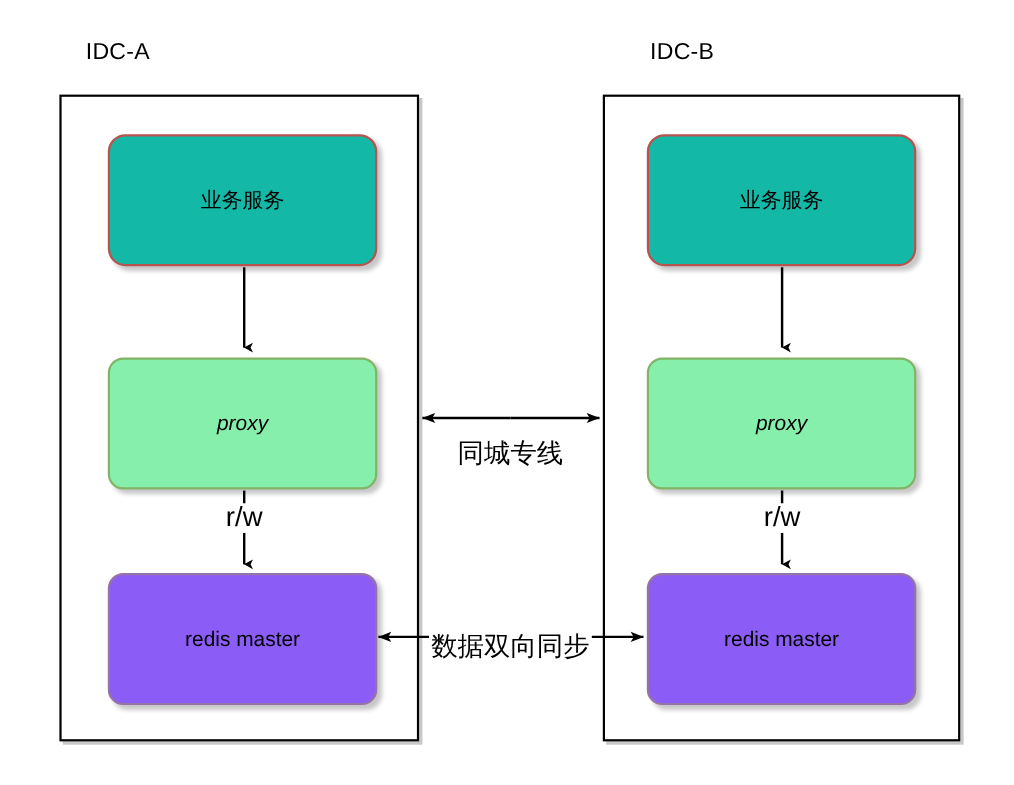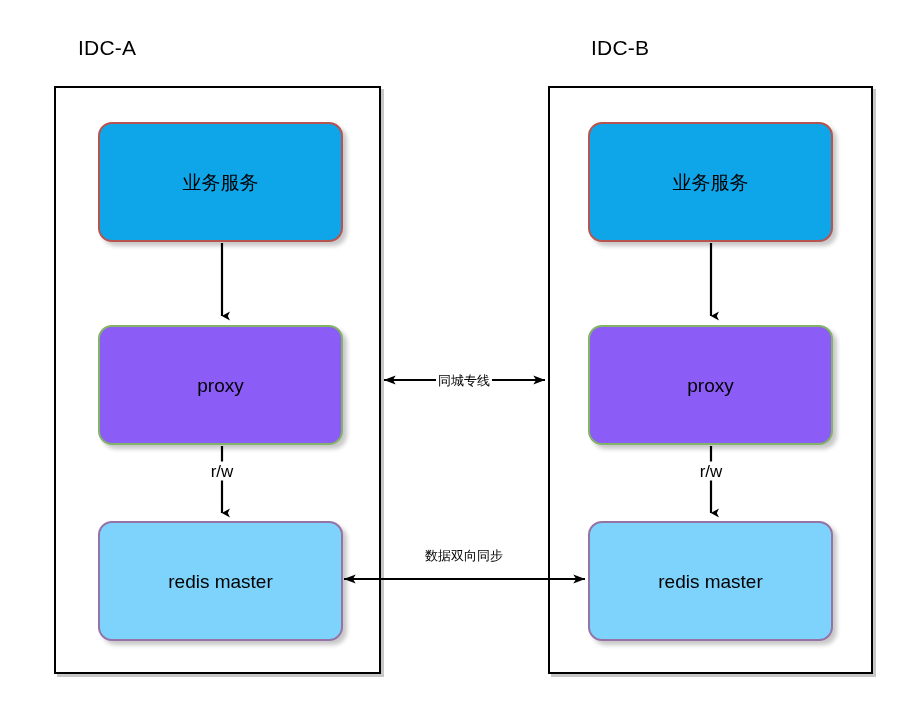--- a/index.html
+++ b/index.html
@@ -47,56 +47,59 @@
     justify-content: center;
     box-shadow: 4px 4px 4px rgba(0,0,0,0.22);
   }
   .node .node-label {
     font-size: 19px;
     color: #000000;
     line-height: 1;
     white-space: nowrap;
   }
   .node.service {
-    background: #0ea5e9;
+    background: #14b8a6;
     border-color: #b85450;
+    border-radius: 16px;
   }
   .node.proxy {
-    background: #8b5cf6;
+    background: #86efac;
     border-color: #82b366;
+    font-style: italic;
   }
   .node.redis {
-    background: #7dd3fc;
+    background: #8b5cf6;
     border-color: #9673a6;
   }
 
   
   #wires {
     position: absolute;
     left: 0;
     top: 0;
     width: 922px;
     height: 714px;
     pointer-events: none;
   }
 
   
   .edge-label {
     position: absolute;
-    font-size: 17px;
+    font-size: 25px;
     color: #000000;
     background: #ffffff;
     white-space: nowrap;
     line-height: 1;
     padding: 1px 2px;
     transform: translate(-50%, -50%);
     text-align: center;
   }
   .edge-label.cjk {
-    font-size: 13px;
+    font-size: 24px;
+    margin-top: 33px;
   }
 </style>
 </head>
 <body>
 
 <div id="canvas">
 
   <div class="idc-label" style="left:78px; top:36px;">IDC-A</div>
 
   <div class="idc-group" style="left:54px; top:86px; width:327px; height:588px;"></div>

